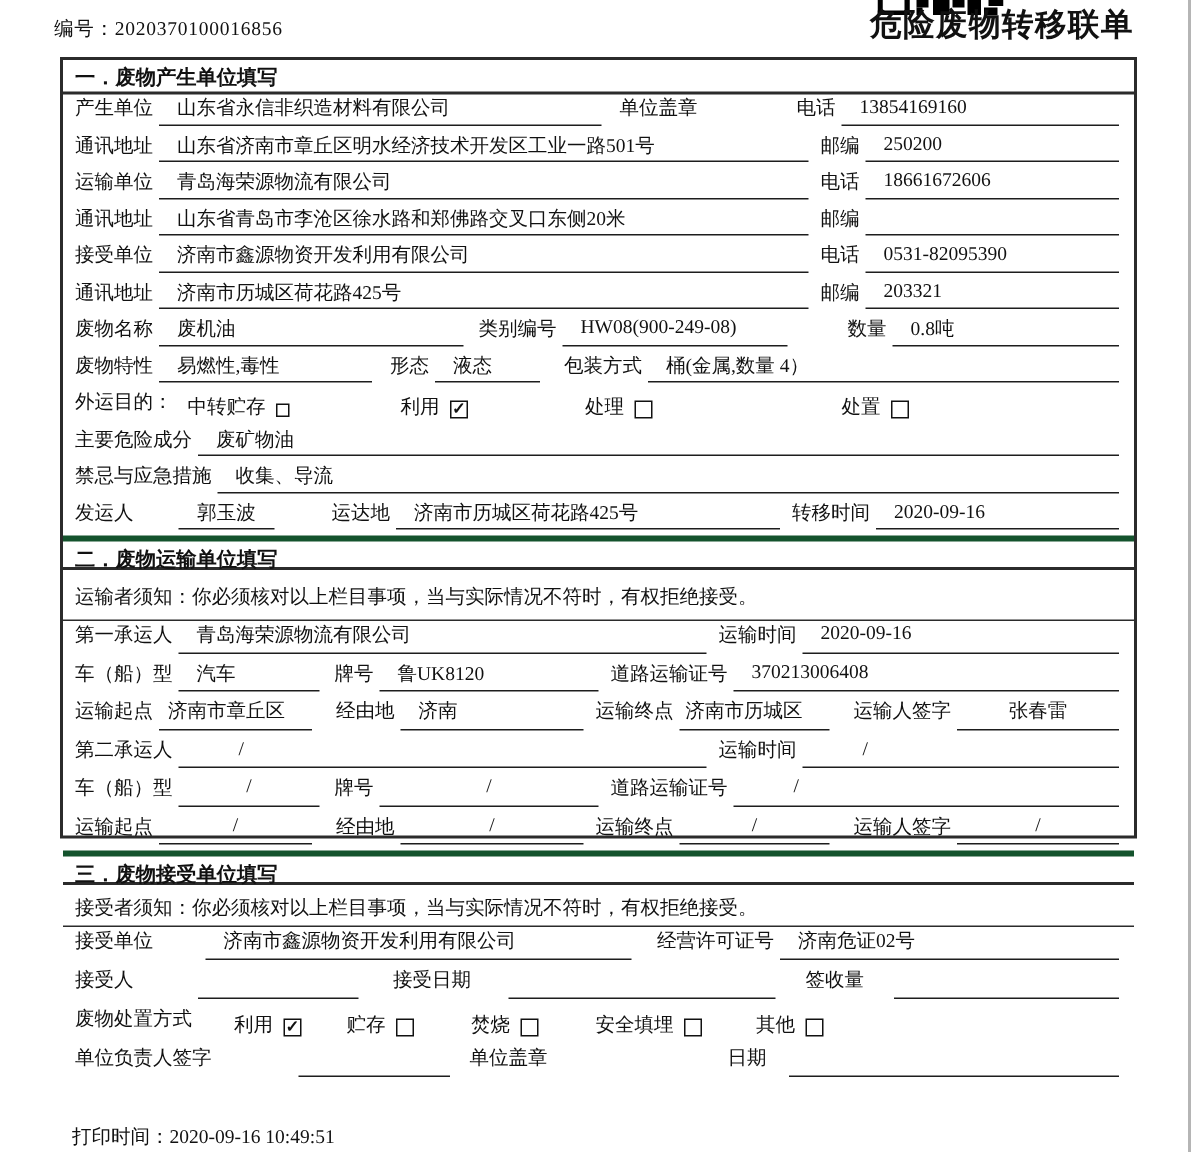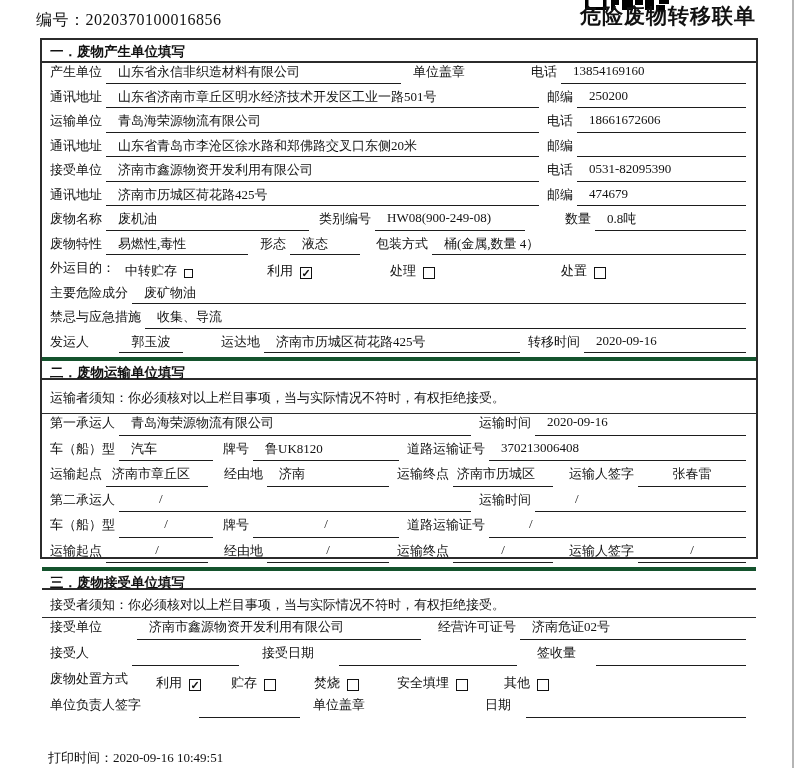--- a/index.html
+++ b/index.html
@@ -1,20 +1,20 @@
 <!DOCTYPE html>
 <html><head>
 <meta charset="utf-8">
 <style>
   html,body{margin:0;padding:0;background:#ffffff;}
   .page{position:relative;width:796px;height:768px;background:#fff;overflow:hidden;
         font-family:"Liberation Serif","DejaVu Serif",serif;color:#111;font-size:13px;}
   .edge{position:absolute;right:2px;top:0;bottom:0;width:2px;background:#b5b5b5;}
   .qr{position:absolute;left:585px;top:0;width:84px;height:10px;}
-  .form-no{position:absolute;left:36px;top:10px;font-size:16px;letter-spacing:.5px;}
+  .form-no{position:absolute;left:36px;top:10px;font-size:13px;letter-spacing:.5px;}
   .title{position:absolute;left:0;right:40px;top:2px;margin:0;text-align:right;
          font-size:21px;font-weight:bold;letter-spacing:1px;}
   .tbl{position:absolute;left:40px;top:38px;width:718px;height:521px;
        border:2px solid #2b2b2b;box-sizing:border-box;}
   .sec-header{height:23px;box-sizing:border-box;border-bottom:2px solid #2b2b2b;
               font-weight:bold;font-size:13.5px;padding:3px 0 0 8px;}
   .sec-header.mid{border-top:4px solid #14532d;}
   .row{display:flex;box-sizing:border-box;
        padding:0 10px 4px 8px;white-space:nowrap;}
   .s1 .row{height:24.5px;}
@@ -90,21 +90,21 @@
       <div class="row">
         <span class="lbl">接受单位</span>
         <span class="fld" style="width:433px">济南市鑫源物资开发利用有限公司</span>
         <span class="lbl" style="margin-left:8px">电话</span>
         <span class="fld fill">0531-82095390</span>
       </div>
       <div class="row">
         <span class="lbl">通讯地址</span>
         <span class="fld" style="width:433px">济南市历城区荷花路425号</span>
         <span class="lbl" style="margin-left:8px">邮编</span>
-        <span class="fld fill">474679</span>
+        <span class="fld fill">203321</span>
       </div>
       <div class="row">
         <span class="lbl">废物名称</span>
         <span class="fld" style="width:203px">废机油</span>
         <span class="lbl" style="margin-left:10px">类别编号</span>
         <span class="fld" style="width:150px">HW08(900-249-08)</span>
         <span class="lbl" style="margin-left:40px">数量</span>
         <span class="fld fill">0.8吨</span>
       </div>
       <div class="row">

